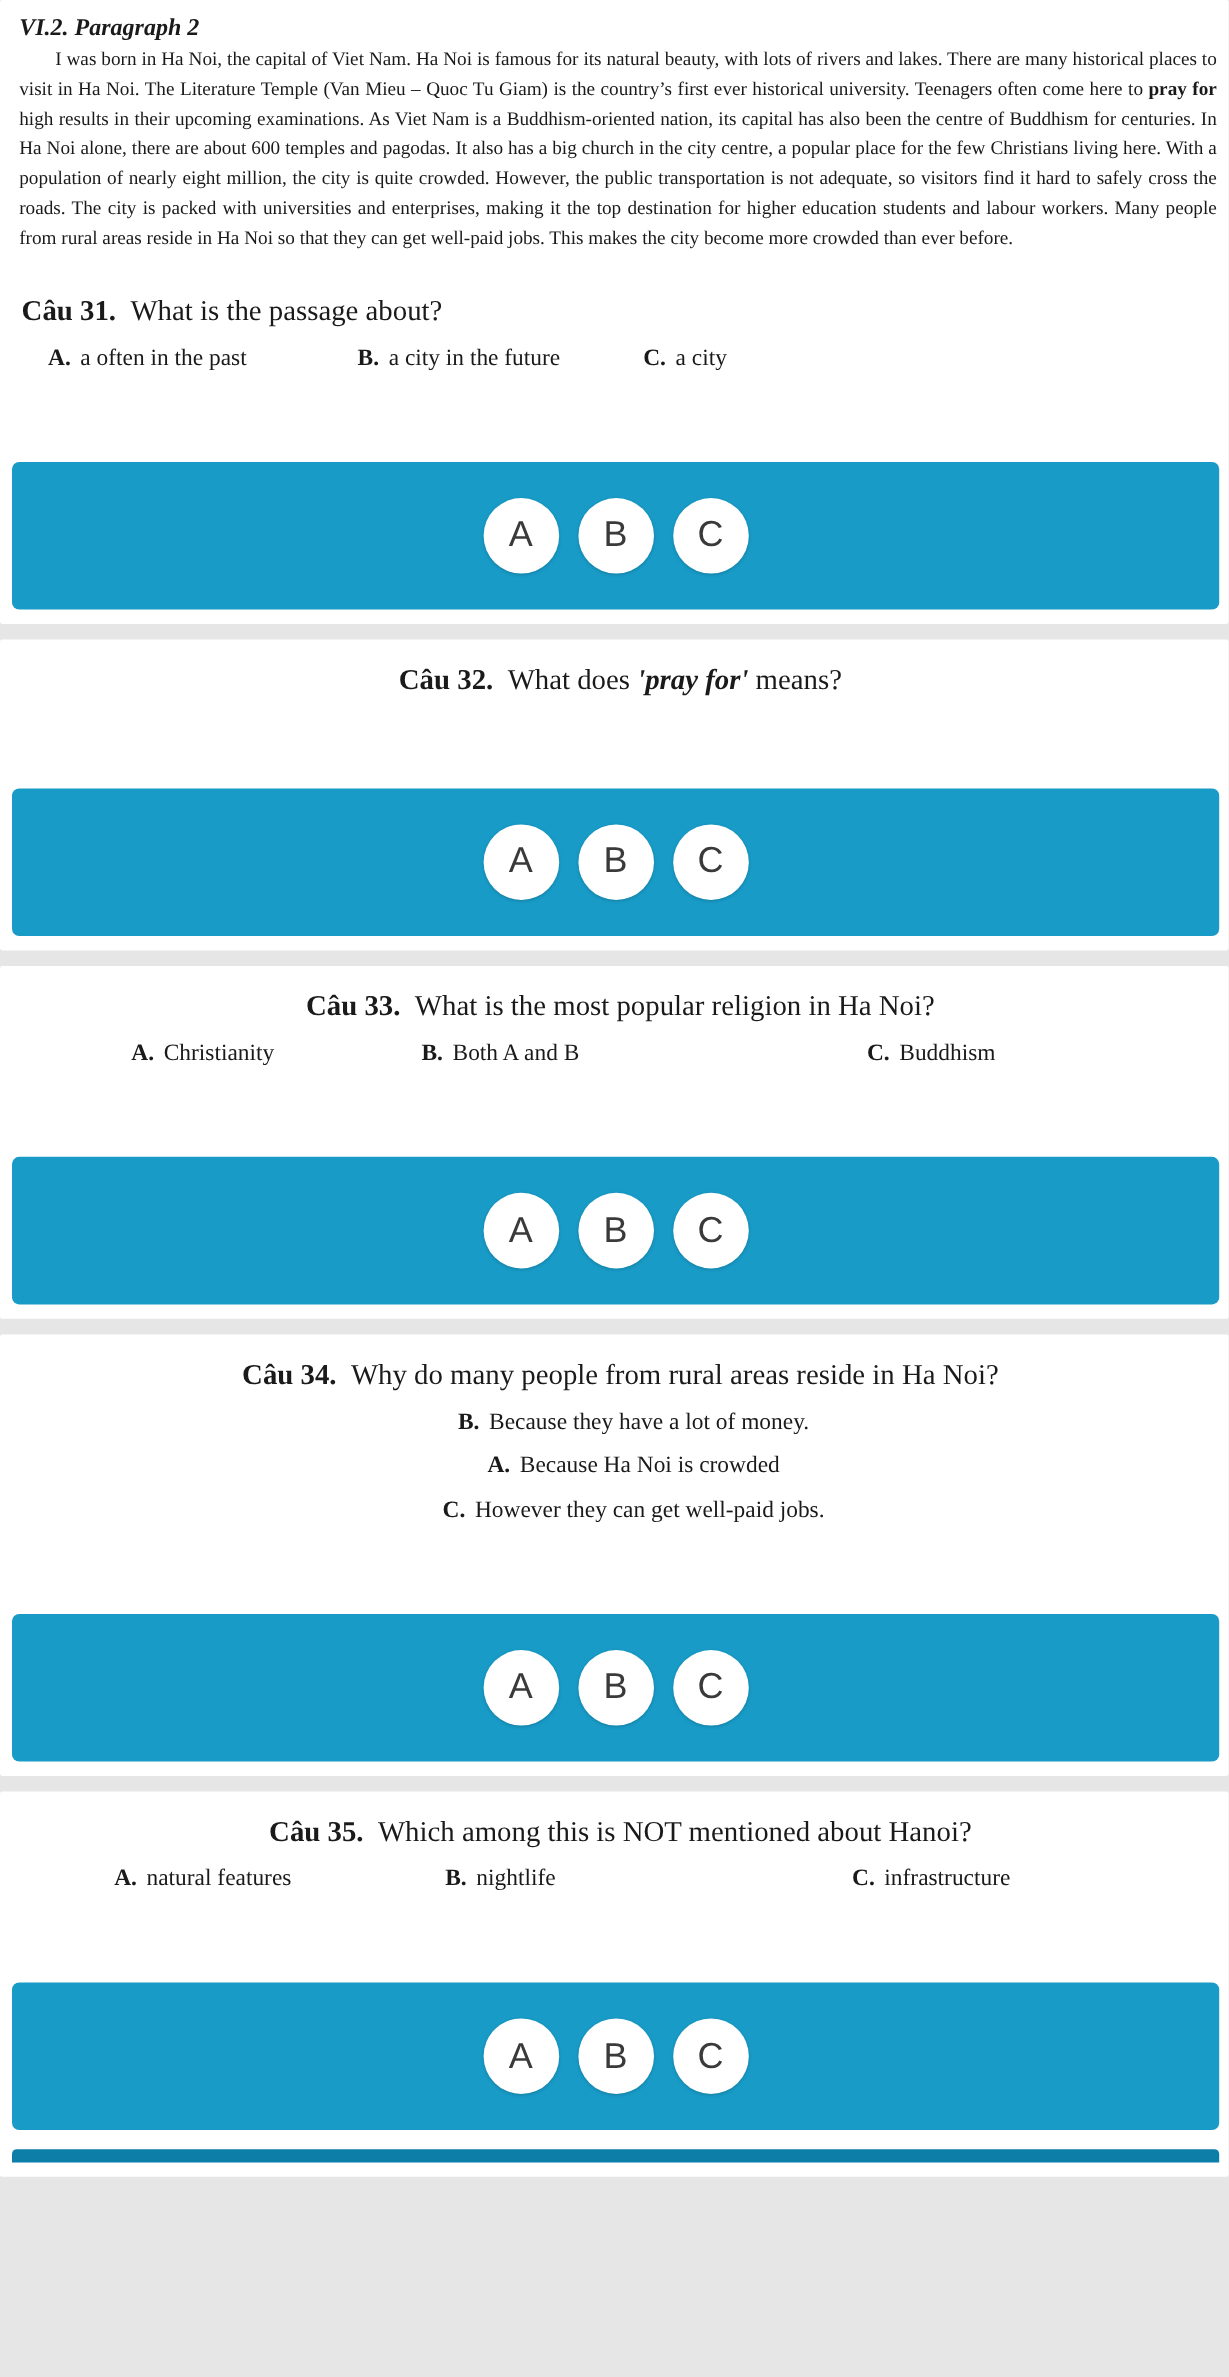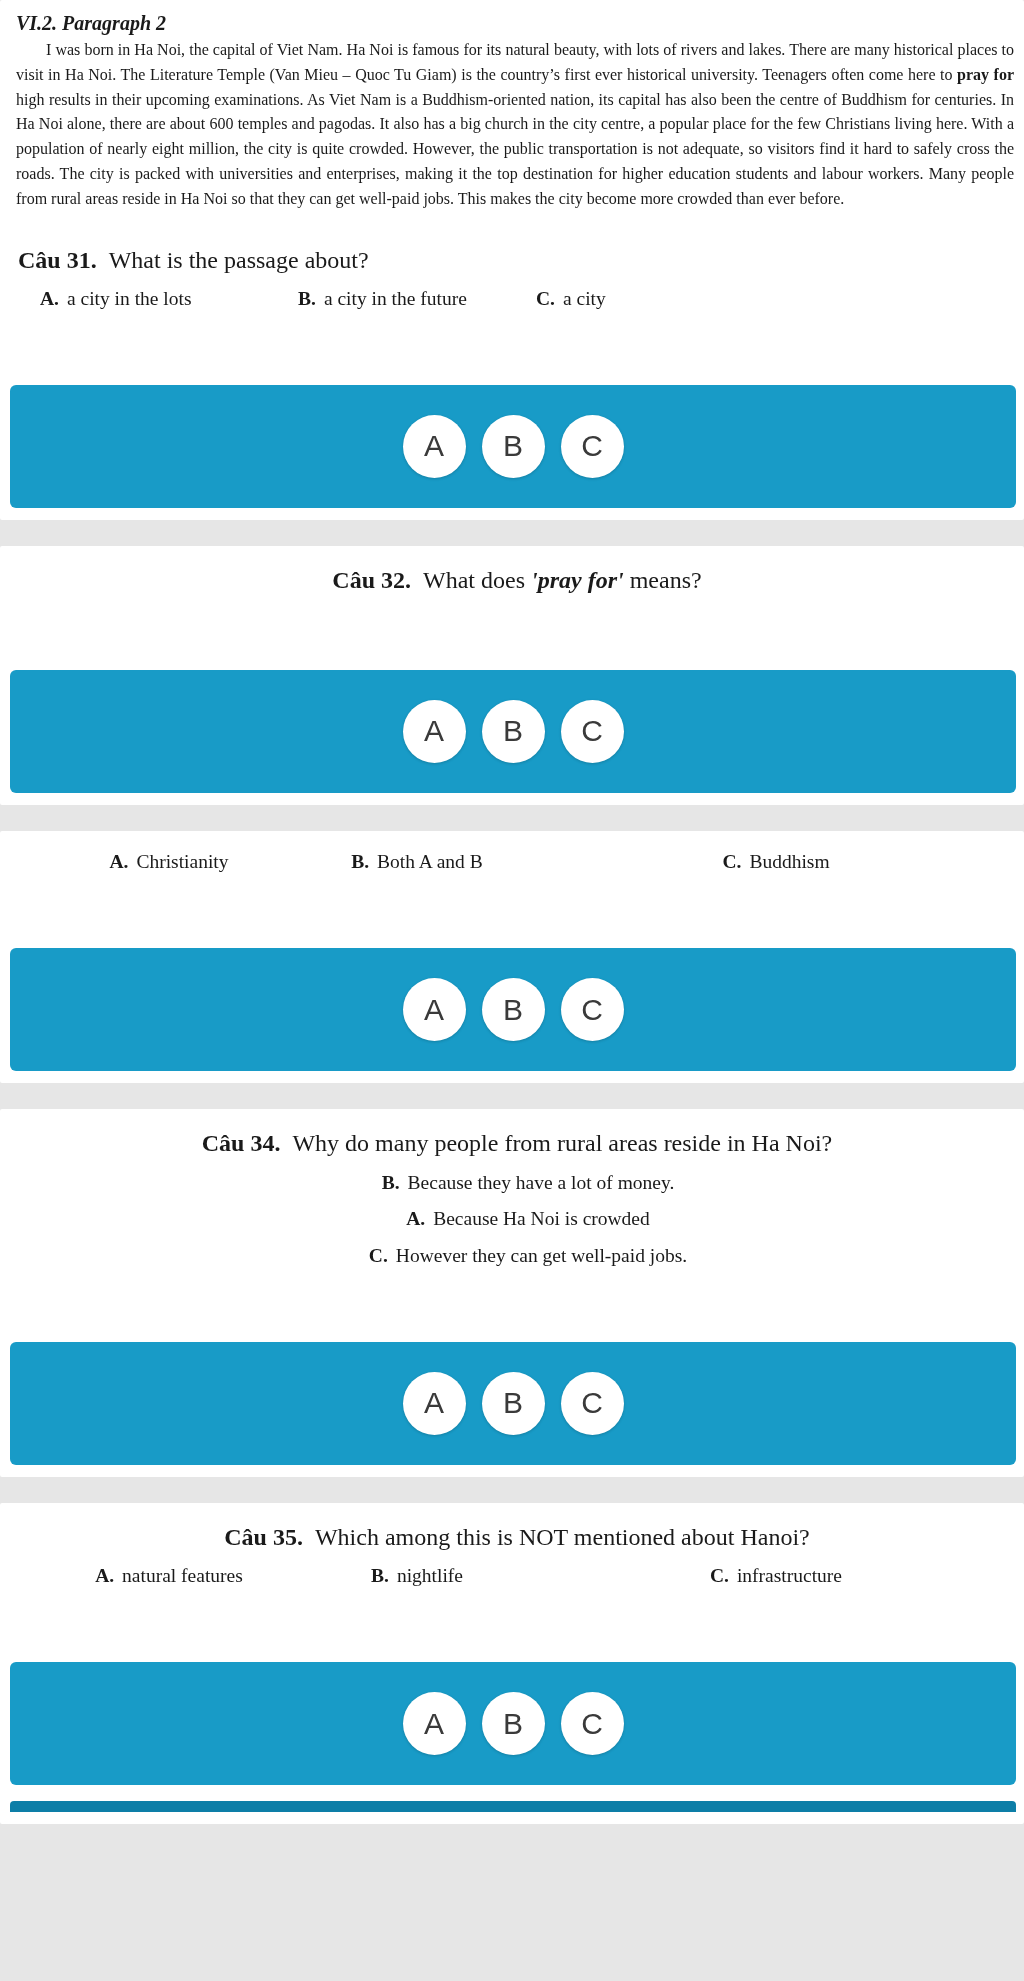--- a/index.html
+++ b/index.html
@@ -7,21 +7,21 @@
   body {
     width: 1024px;
     font-family: "Liberation Serif", serif;
     color: #1a1a1a;
   }
   .page { width: 1024px; }
 
   .card {
     background: #ffffff;
     padding: 8px 8px 12px 10px;
-    margin-bottom: 26px;
+    margin-bottom: 13px;
     border-radius: 2px;
   }
 
   
   .passage-title {
     font-weight: bold;
     font-style: italic;
     font-size: 20px;
     line-height: 1.5;
     padding-left: 6px;
@@ -103,21 +103,21 @@
     <div class="passage">
       <div class="passage-title">VI.2. Paragraph 2</div>
       <p class="passage-text"><span>I was born in Ha Noi, the capital of Viet Nam. Ha Noi is famous for its natural beauty, with lots of rivers and lakes. There are many historical places to visit in Ha Noi. The Literature Temple (Van Mieu – Quoc Tu Giam) is the country’s first ever historical university. Teenagers often come here to </span><b>pray for</b><span> high results in their upcoming examinations. As Viet Nam is a Buddhism-oriented nation, its capital has also been the centre of Buddhism for centuries. In Ha Noi alone, there are about 600 temples and pagodas. It also has a big church in the city centre, a popular place for the few Christians living here. With a population of nearly eight million, the city is quite crowded. However, the public transportation is not adequate, so visitors find it hard to safely cross the roads. The city is packed with universities and enterprises, making it the top destination for higher education students and labour workers. Many people from rural areas reside in Ha Noi so that they can get well-paid jobs. This makes the city become more crowded than ever before.</span></p>
     </div>
 
     <div class="question">
       <div class="q-line">
         <span class="q-num">Câu 31.</span><span class="q-text"><span>What is the passage about?</span><span class="q-em"></span><span></span></span>
       </div>
       <div class="options row">
-        <div class="option"><span class="opt-label">A.</span><span class="opt-text">a city in the lots</span></div>
+        <div class="option"><span class="opt-label">A.</span><span class="opt-text">a often in the past</span></div>
         <div class="option"><span class="opt-label">B.</span><span class="opt-text">a city in the future</span></div>
         <div class="option"><span class="opt-label">C.</span><span class="opt-text">a city</span></div>
       </div>
     </div>
 
     <div class="answer-bar">
       <button class="bubble">A</button>
       <button class="bubble">B</button>
       <button class="bubble">C</button>
     </div>
@@ -131,20 +131,23 @@
     </div>
     <div class="answer-bar">
       <button class="bubble">A</button>
       <button class="bubble">B</button>
       <button class="bubble">C</button>
     </div>
   </section>
 
   <section class="card">
     <div class="question first">
+      <div class="q-line">
+        <span class="q-num">Câu 33.</span><span class="q-text"><span>What is the most popular religion in Ha Noi?</span><span class="q-em"></span><span></span></span>
+      </div>
       <div class="options row">
         <div class="option"><span class="opt-label">A.</span><span class="opt-text">Christianity</span></div>
         <div class="option"><span class="opt-label">B.</span><span class="opt-text">Both A and B</span></div>
         <div class="option"><span class="opt-label">C.</span><span class="opt-text">Buddhism</span></div>
       </div>
     </div>
     <div class="answer-bar">
       <button class="bubble">A</button>
       <button class="bubble">B</button>
       <button class="bubble">C</button>

